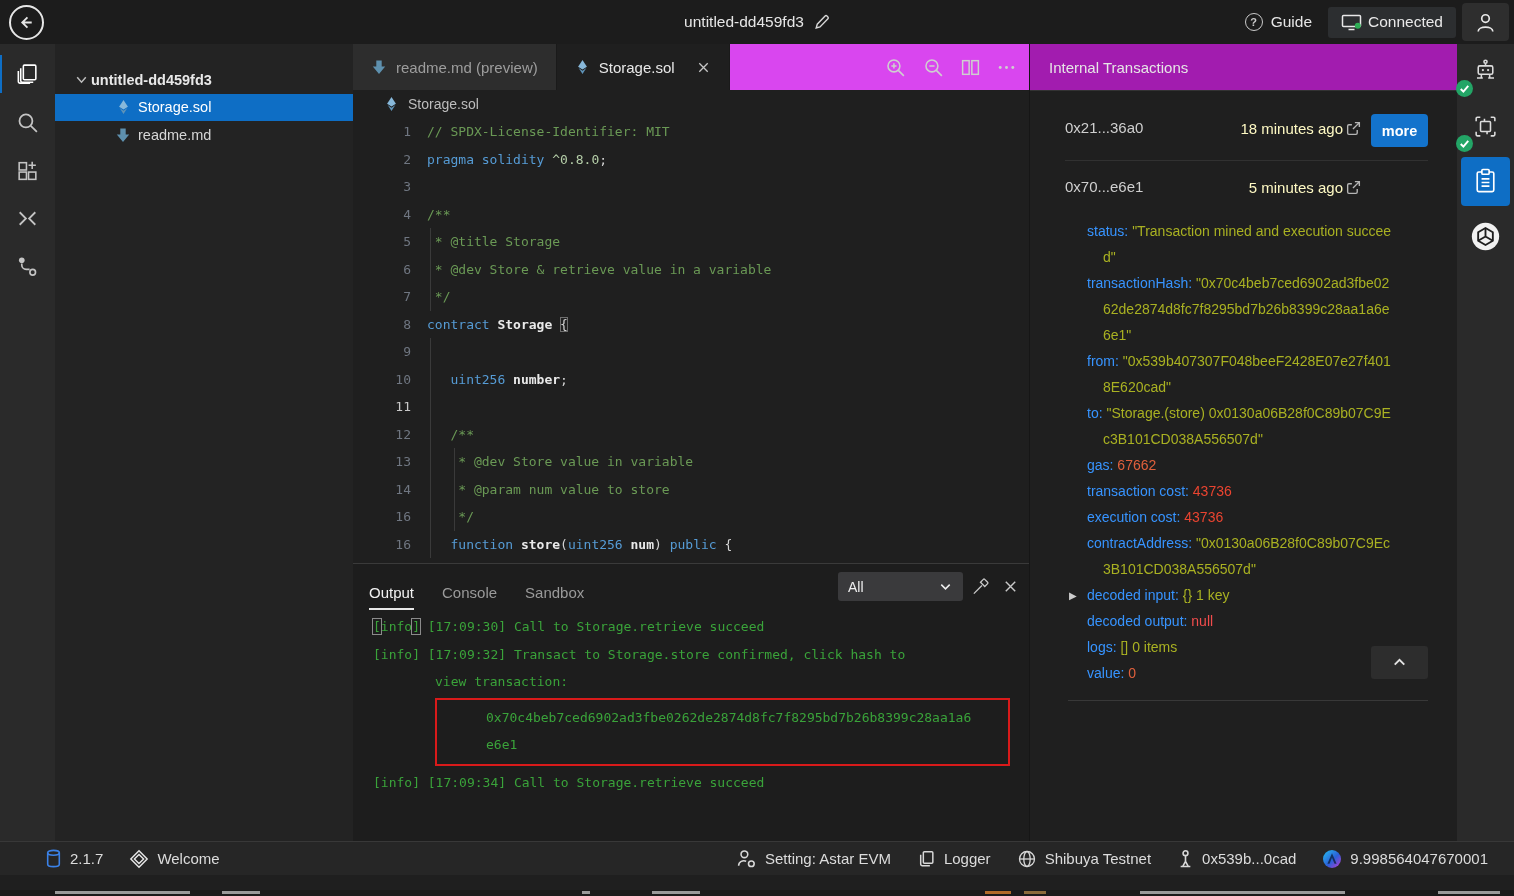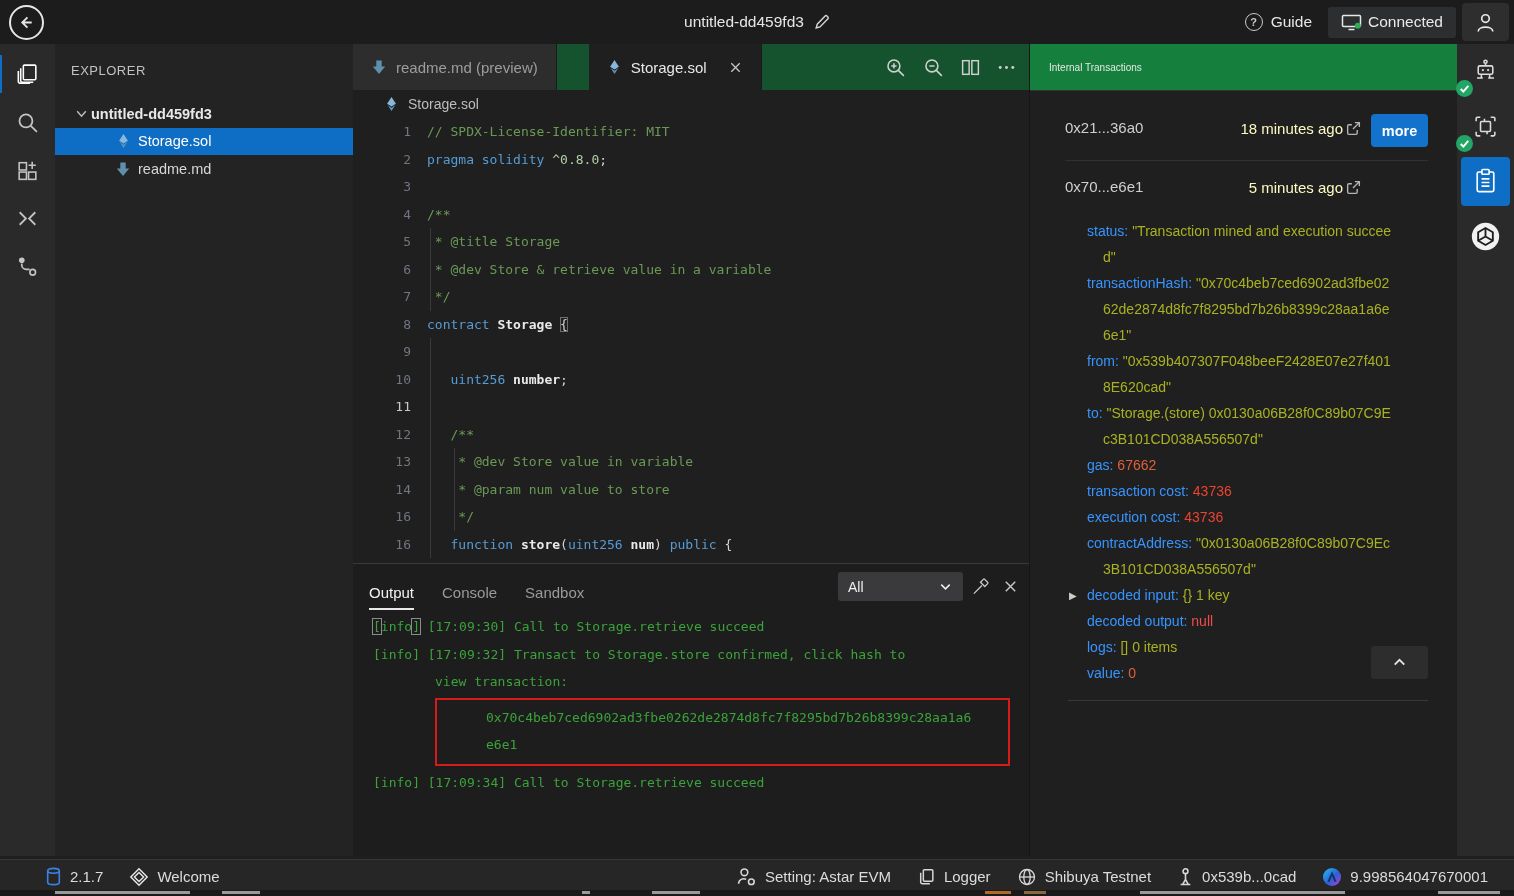--- a/index.html
+++ b/index.html
@@ -40,21 +40,21 @@
   .tree{margin-top:22px;}
   .trow{height:27.5px;display:flex;align-items:center;font-size:14.5px;color:#d6d6d6;}
   .trow .chev{width:20px;display:flex;justify-content:center;color:#bdbdbd;flex:none;}
   .trow .ficon{width:20px;display:flex;justify-content:center;margin-right:5px;flex:none;}
   .trow.root{font-weight:bold;color:#e8e8e8;padding-left:16px;}
   .trow.ind1{padding-left:36px;}
   .trow.ind2{padding-left:58px;}
   .trow.selected{background:var(--c-accent,#0e6ec5);color:#fff;}
   
   .editorwrap{position:absolute;left:353px;top:44px;width:676px;bottom:40px;background:#1f1f1f;}
-  .tabstrip{position:relative;height:46px;background:#14532d;display:flex;gap:32px;}
+  .tabstrip{position:relative;height:46px;background:#d946ef;display:flex;}
   .tab{display:flex;align-items:center;gap:9px;padding:0 18px;font-size:15px;background:#2d2d2d;
     color:#9d9d9d;border-right:1px solid #1a1a1a;}
   .tab.active{background:#1f1f1f;color:#e8e8e8;}
   .tab .close{margin-left:12px;color:#c6c6c6;display:flex;}
   .ed-tools{position:absolute;right:12px;top:0;height:46px;display:flex;align-items:center;gap:15px;color:#cfcfcf;}
   .breadcrumb{height:28px;display:flex;align-items:center;gap:9px;padding-left:31px;font-size:14px;color:#bdbdbd;}
   .code{position:relative;font-family:"DejaVu Sans Mono",monospace;font-size:13px;line-height:27.5px;color:#d4d4d4;}
   .cline{display:flex;height:27.5px;position:relative;}
   .ln{width:58px;text-align:right;padding-right:16px;color:#6f7681;flex:none;}
   .ln.active{color:#c8c8c8;}
@@ -82,43 +82,43 @@
   .logs{padding:5px 0 0 20px;font-family:"DejaVu Sans Mono",monospace;font-size:13px;line-height:27.5px;
     color:var(--c-log,#3aa33a);}
   .log-indent{margin-left:62px;}
   .bb{outline:1px solid #8b8b8b;outline-offset:0;}
   .redbox{margin:2px 0 3px 62px;width:575px;border:2.5px solid var(--c-annot,#d91a1a);
     padding:4px 0 5px 9px;box-sizing:border-box;}
   .redbox .hash{display:block;width:492px;word-break:break-all;margin-left:40px;}
   
   .txpanel{position:absolute;left:1029px;top:44px;width:428px;bottom:40px;background:#1f1f1f;
     border-left:1px solid #161616;box-sizing:border-box;}
-  .tx-header{height:46px;display:flex;align-items:center;padding-left:19px;font-size:10px;color:#e6e6e6;
-    background:#15803d;border-bottom:1px solid #333;}
+  .tx-header{height:46px;display:flex;align-items:center;padding-left:19px;font-size:15px;color:#e6e6e6;
+    background:#a21caf;border-bottom:1px solid #333;}
   .tx-list{position:absolute;left:0;right:0;top:58px;}
   .tx-row{position:relative;height:58px;margin:0 29px 0 35px;}
   .tx-row.bord{border-bottom:1px solid #313131;}
   .tx-hash{position:absolute;left:0;top:17px;font-size:15px;color:#cfcfcf;}
   .tx-time{position:absolute;left:110px;top:18px;width:168px;text-align:right;font-size:15px;color:#fef9c3;}
   .tx-ext{position:absolute;left:280px;top:18px;color:#b5b5b5;}
   .tx-more{position:absolute;right:0;top:12px;width:57px;height:33px;background:#1373cc;border-radius:4px;
     color:#fff;font-size:14.5px;font-weight:bold;display:flex;align-items:center;justify-content:center;}
   .details{position:absolute;left:57px;top:174px;width:306px;font-size:14px;line-height:26px;}
   .drow{position:relative;padding-left:16px;text-indent:-16px;word-break:break-all;}
   .dkey{color:var(--c-key,#3794ff);}
   .dval-str{color:var(--c-olive,#a9b122);}
   .dval-num{color:var(--c-num,#e0603c);}
   .dval-cost{color:var(--c-cost,#ea4430);}
   .dval-null{color:var(--c-null,#f14c4c);}
   .dexp{position:absolute;left:-18px;top:1px;font-size:10px;color:#cccccc;text-indent:0;}
   .tx-div2{position:absolute;left:38px;right:29px;top:656px;height:1px;background:#383838;}
   .collapse-btn{position:absolute;right:29px;top:602px;width:57px;height:33px;background:#2d2d2d;
     border-radius:3px;display:flex;align-items:center;justify-content:center;color:#e2e2e2;}
   
-  .statusbar{position:absolute;left:0;right:0;bottom:3px;height:34px;background:#262626;border-top:1px solid #383838;
+  .statusbar{position:absolute;left:0;right:0;bottom:21px;height:34px;background:#262626;border-top:1px solid #383838;
     display:flex;align-items:center;justify-content:space-between;padding:0 26px 0 45px;box-sizing:border-box;
     font-size:15px;color:#dcdcdc;}
   .sb-group{display:flex;align-items:center;gap:26px;}
   .sb-item{display:flex;align-items:center;gap:8px;white-space:nowrap;}
   .artifacts{position:absolute;left:0;right:0;bottom:0;height:6px;background:#1a1a1a;}
   .artifacts i{position:absolute;top:1px;height:3px;display:block;background:#999;}
 </style>
 </head>
 <body>
 
@@ -206,21 +206,20 @@
           <svg width="25" height="25" viewBox="0 0 24 24" fill="none" stroke="currentColor" stroke-width="1.6">
             <circle cx="6.5" cy="6" r="2.7" fill="currentColor" stroke="none"></circle>
             <circle cx="17" cy="17.5" r="2.7"></circle>
             <path d="M6.5 9 v1.5 a4.2 4.2 0 0 0 4.2 4.2 h3.3"></path>
           </svg>
         </span>
       </div>
     </div>
 
   <div class="sidebar">
-    <div class="exp-header">EXPLORER</div>
     <div class="tree" id="tree">
         <div class="trow root">
           <span class="chev">
             <span class="icn">
               <svg width="15" height="15" viewBox="0 0 14 14" fill="none" stroke="currentColor" stroke-width="1.4">
                 <path d="M3 5 L7 9.5 L11 5"></path>
               </svg>
             </span>
           </span>
           <span>untitled-dd459fd3</span>

